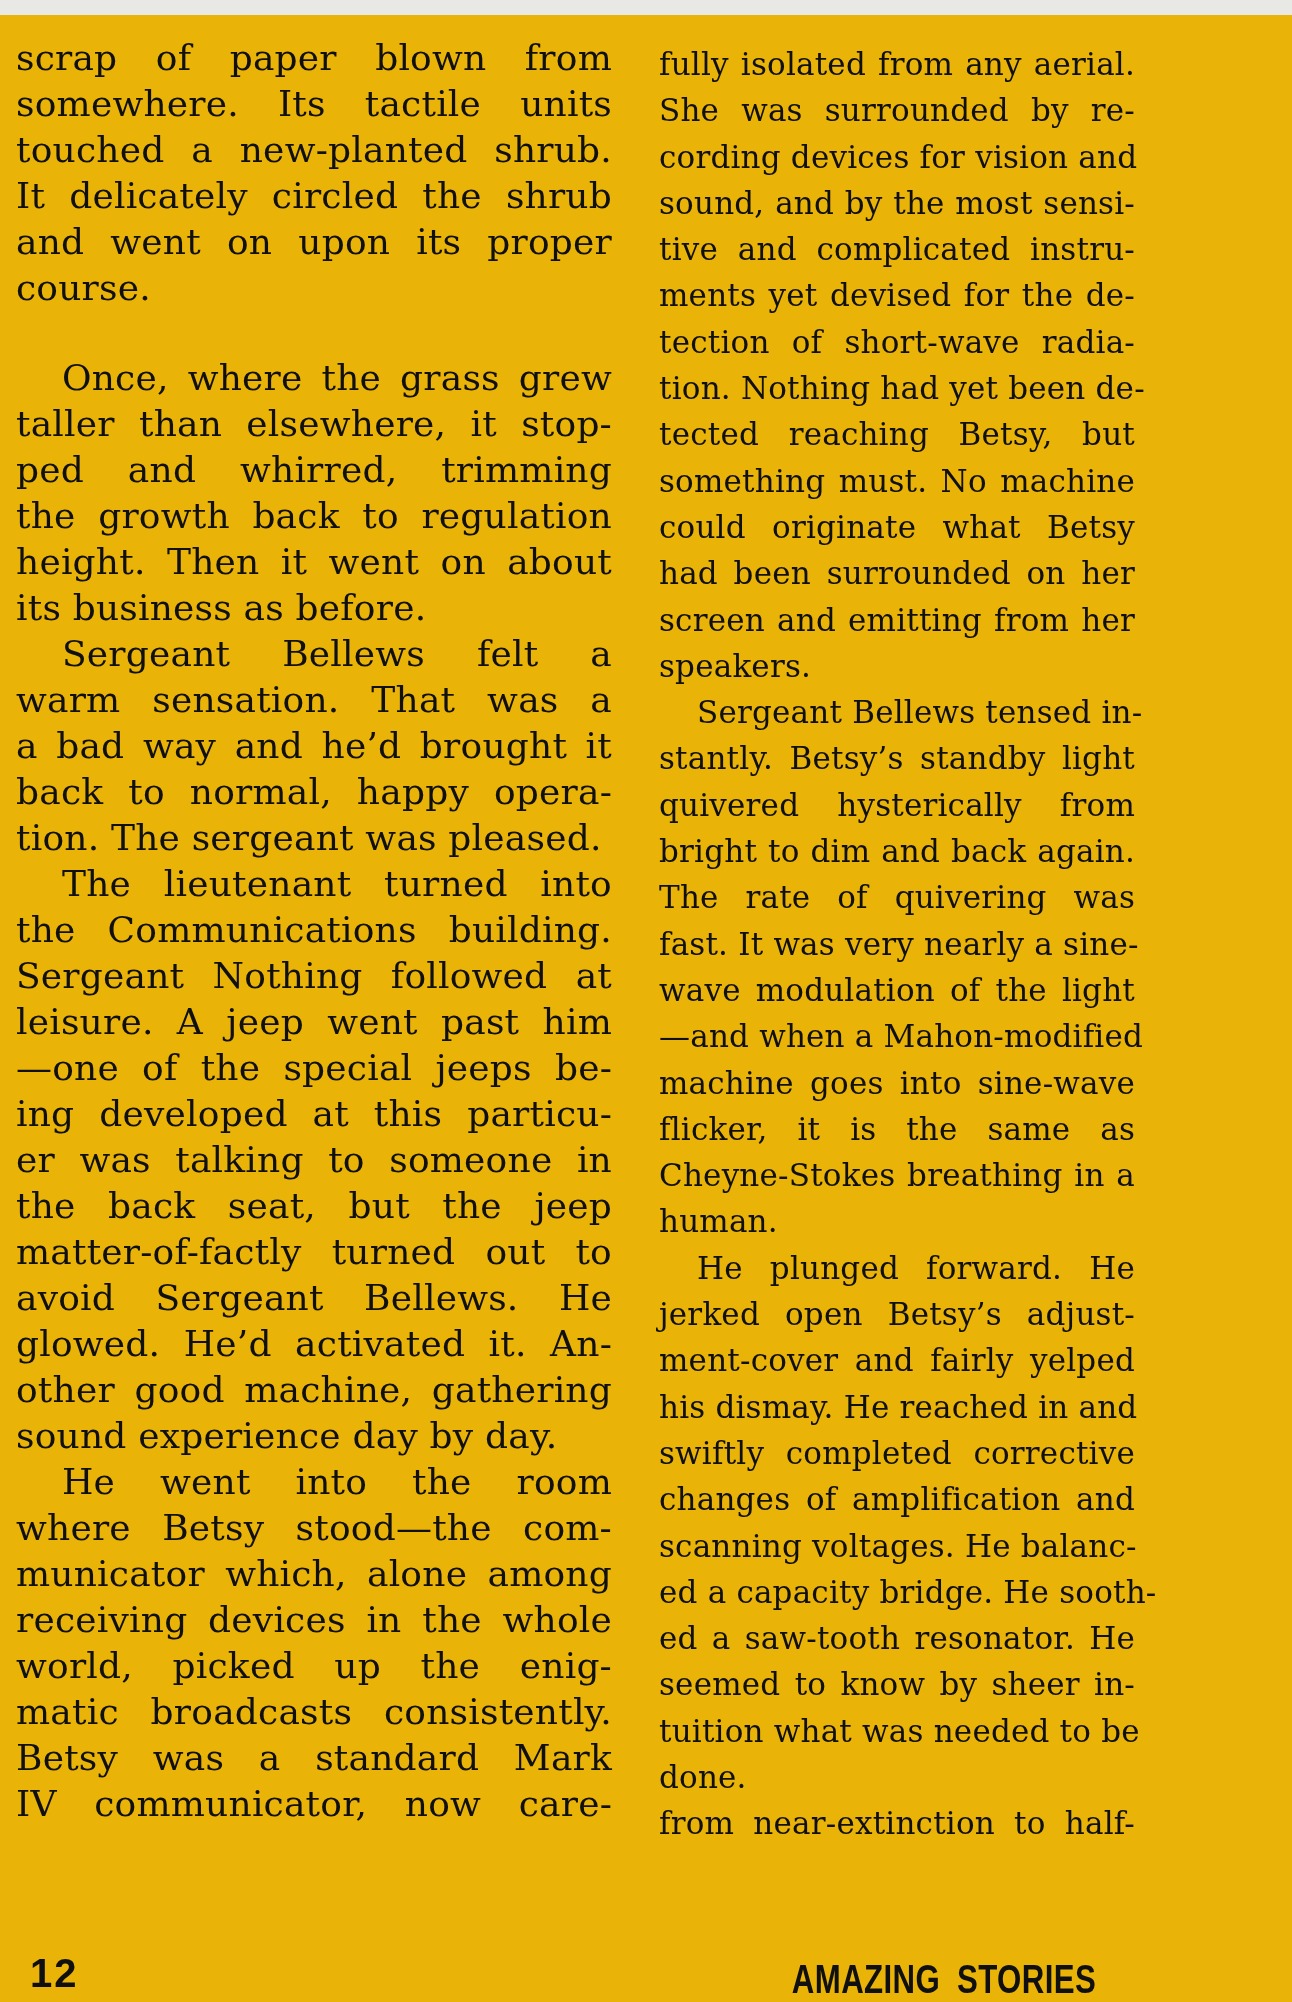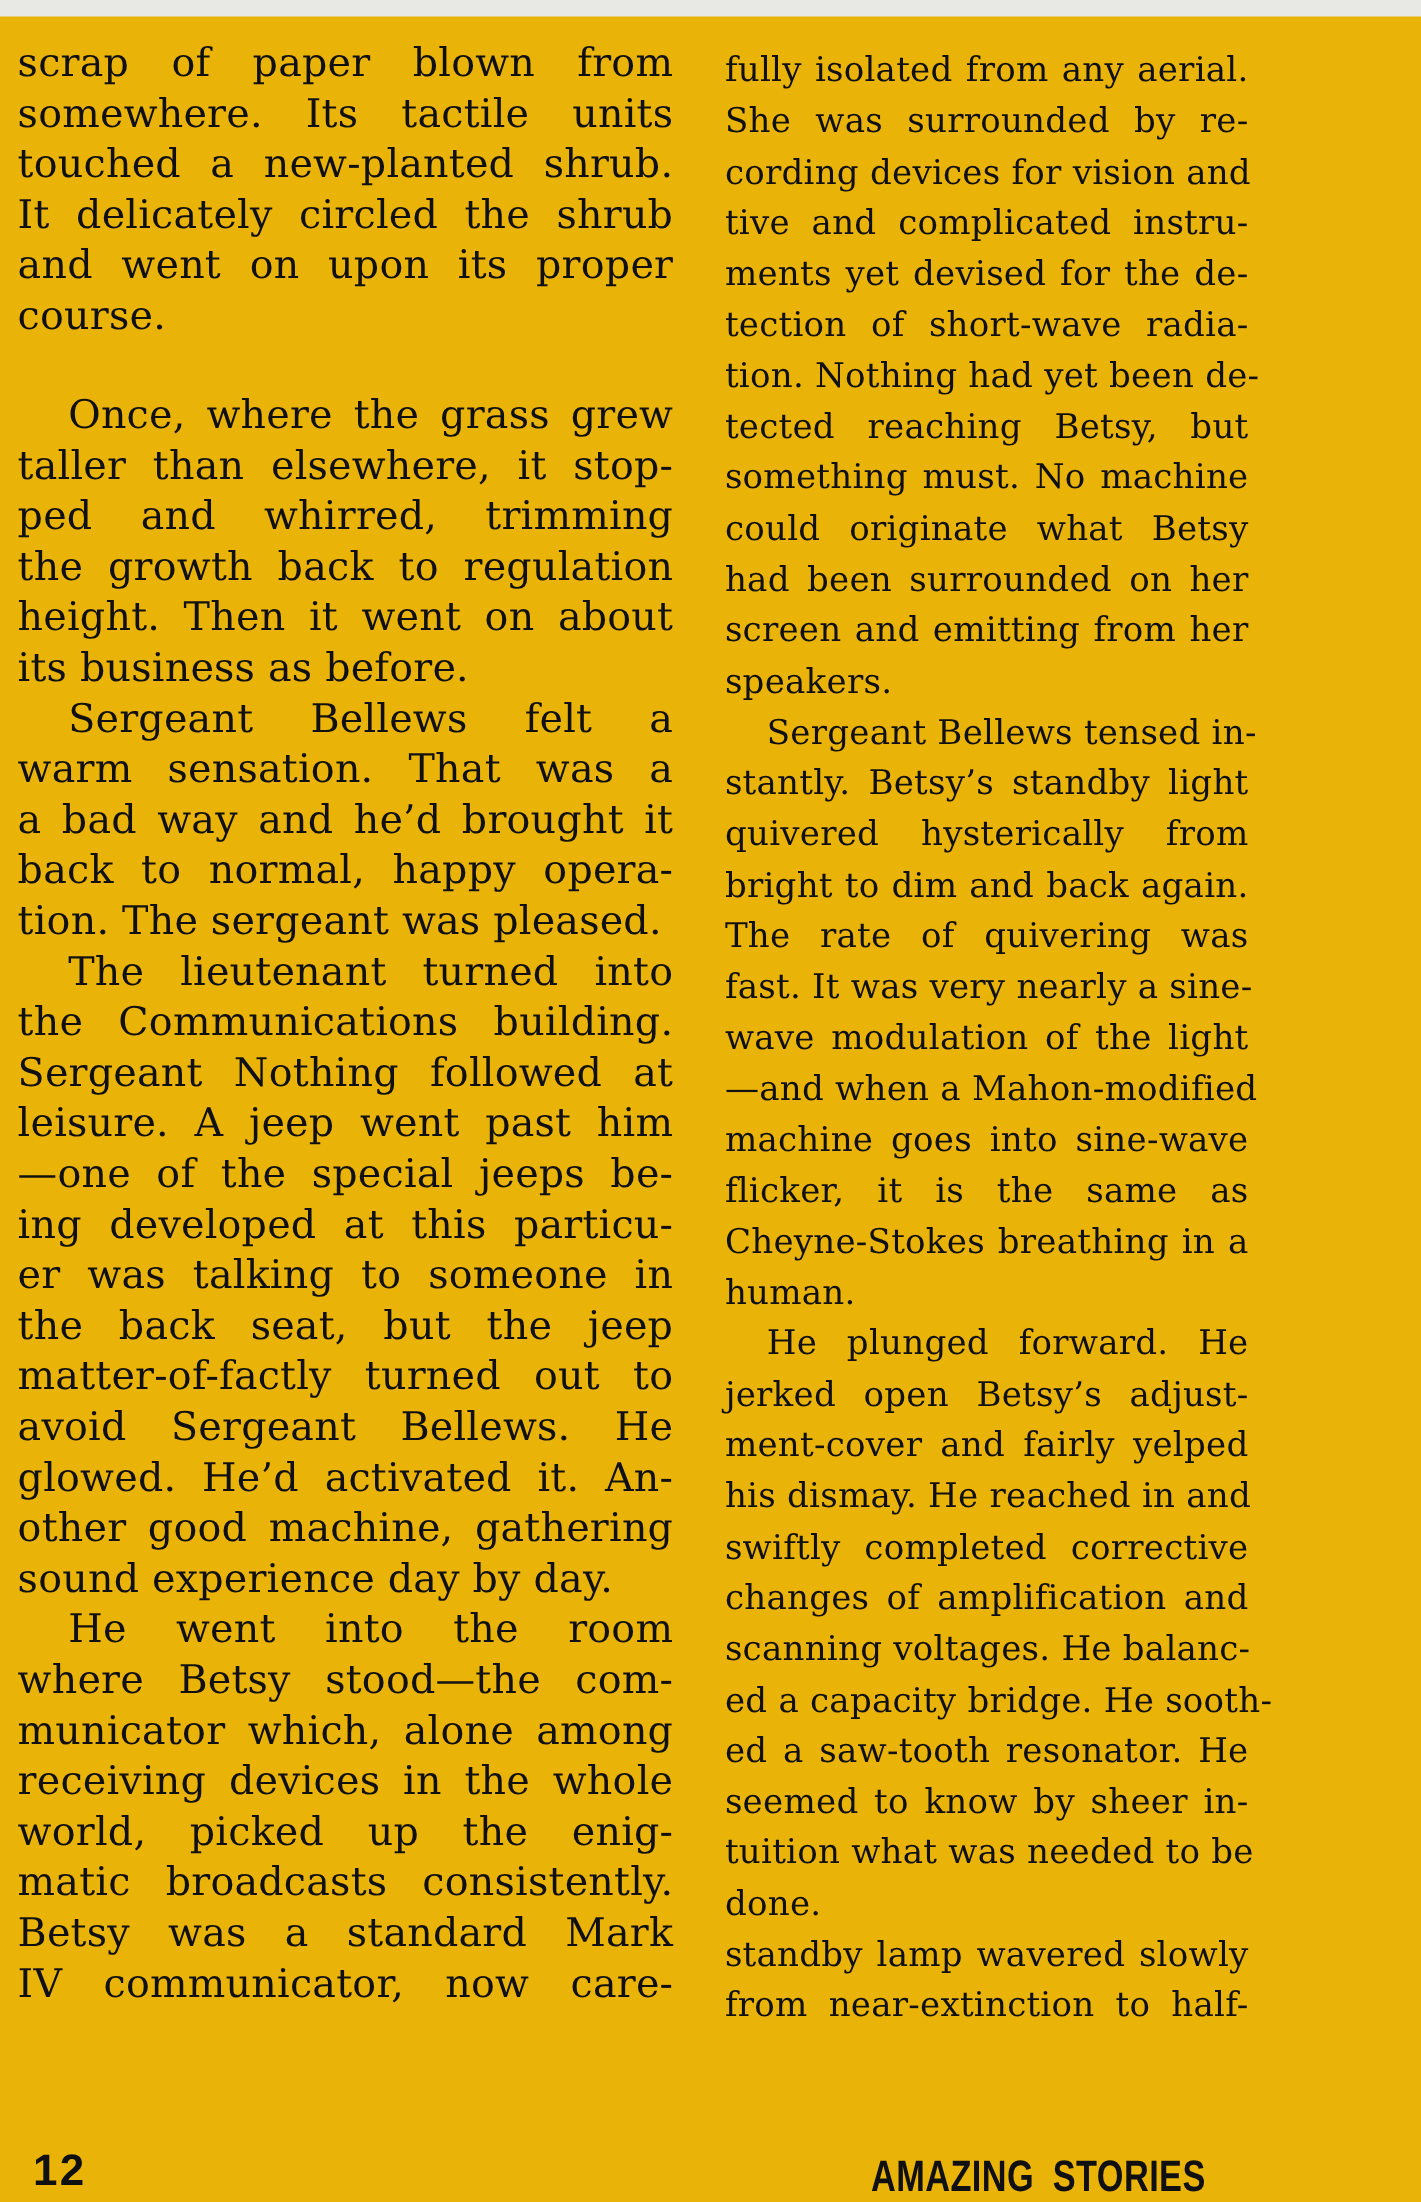--- a/index.html
+++ b/index.html
@@ -132,20 +132,21 @@
         <div class="line">Betsy was a standard Mark</div>
         <div class="line">IV communicator, now care-</div>
       </div>
     </div>
 
   <div class="column col-right">
       <div class="paragraph">
         <div class="line">fully isolated from any aerial.</div>
         <div class="line">She was surrounded by re-</div>
         <div class="line">cording devices for vision and</div>
+        <div class="line">sound, and by the most sensi-</div>
         <div class="line">tive and complicated instru-</div>
         <div class="line">ments yet devised for the de-</div>
         <div class="line">tection of short-wave radia-</div>
         <div class="line">tion. Nothing had yet been de-</div>
         <div class="line">tected reaching Betsy, but</div>
         <div class="line">something must. No machine</div>
         <div class="line">could originate what Betsy</div>
         <div class="line">had been surrounded on her</div>
         <div class="line">screen and emitting from her</div>
         <div class="line last">speakers.</div>
@@ -172,21 +173,20 @@
         <div class="line">swiftly completed corrective</div>
         <div class="line">changes of amplification and</div>
         <div class="line">scanning voltages. He balanc-</div>
         <div class="line">ed a capacity bridge. He sooth-</div>
         <div class="line">ed a saw-tooth resonator. He</div>
         <div class="line">seemed to know by sheer in-</div>
         <div class="line">tuition what was needed to be</div>
         <div class="line last">done.</div>
       </div>
       <div class="paragraph">
-        <div class="line">standby lamp wavered slowly</div>
         <div class="line">from near-extinction to half-</div>
       </div>
     </div>
 
   <div class="footer-page-number">12</div>
 
   <div class="footer-magazine">
     <span class="squeeze">AMAZING STORIES</span>
   </div>
 

